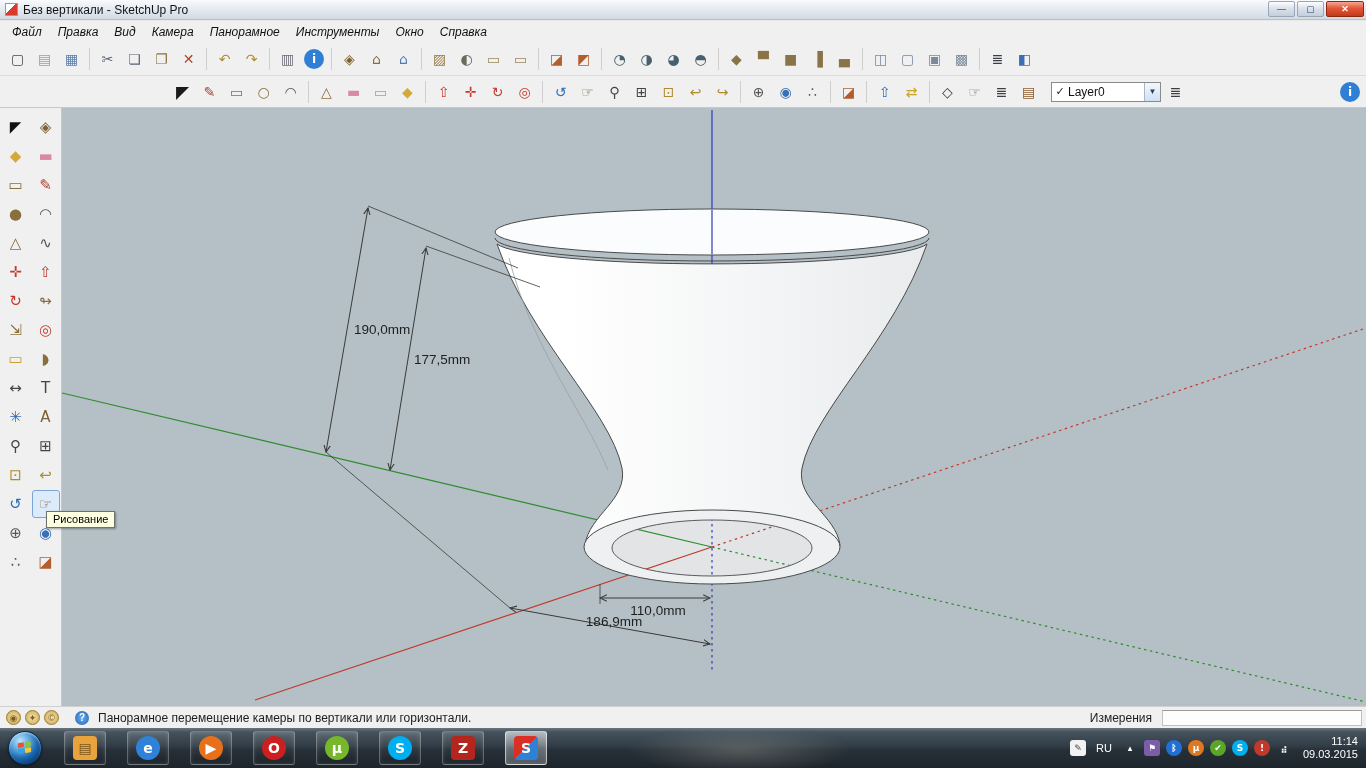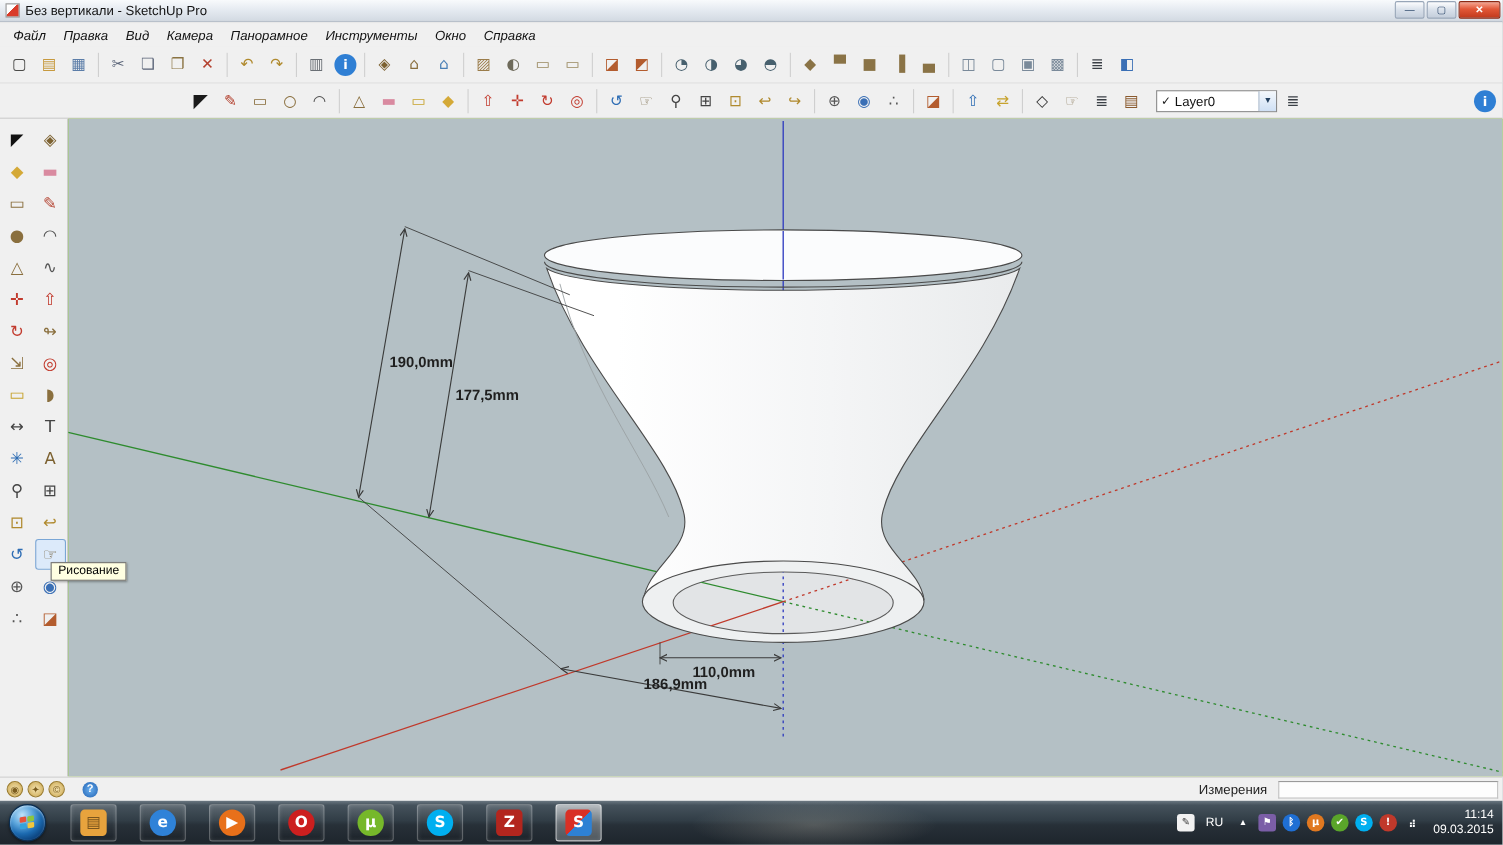--- a/index.html
+++ b/index.html
@@ -46,21 +46,21 @@
     font-size:8px; color:#23405f; }
   .spacer { flex:1; }
 
   
   .left-toolbar { position:absolute; top:108px; left:0; width:62px; bottom:62px; background:#f0f0f0;
     border-right:1px solid #c8c8c8; display:grid; grid-template-columns:repeat(2,26px);
     gap:3px 4px; justify-content:center; align-content:start; padding-top:6px; }
   .left-toolbar .tbi { width:26px; height:26px; font-size:15px; }
 
   
-  .viewport { position:absolute; left:62px; top:108px; right:0; bottom:62px; background:#84cc16;font-weight:bold; }
+  .viewport { position:absolute; left:62px; top:108px; right:0; bottom:62px; background:#be185d; }
   svg text { font-family:"Liberation Sans","DejaVu Sans",sans-serif; }
 
   .tooltip { position:absolute; left:46px; top:511px; background:#ffffe1; border:1px solid #707070;
     font-size:11px; padding:1px 6px 2px; color:#000; box-shadow:1px 1px 2px rgba(0,0,0,.35); z-index:50; }
 
   
   .statusbar { position:absolute; left:0; right:0; top:706px; height:22px; background:#f0f0f0;
     border-top:1px solid #d0d0d0; display:flex; align-items:center; font-size:12px; color:#1d1d1d;
     padding-left:6px; gap:4px; }
   .status-icons { display:flex; gap:4px; }
@@ -340,20 +340,21 @@
 <div class="tooltip">Рисование</div>
 
 <div class="statusbar">
   <div class="status-icons">
 
   <span class="status-ico">◉</span>
       <span class="status-ico">✦</span>
       <span class="status-ico">©</span>
     </div>
   <span class="help-ico">?</span>
+  <span class="status-hint">Панорамное перемещение камеры по вертикали или горизонтали.</span>
   <div class="measure-wrap">
     <span>Измерения</span>
     <div class="measure-box"></div>
   </div>
 </div>
 
 <div class="taskbar">
   <div class="start-orb">
     <span class="flag">
       <span></span>

